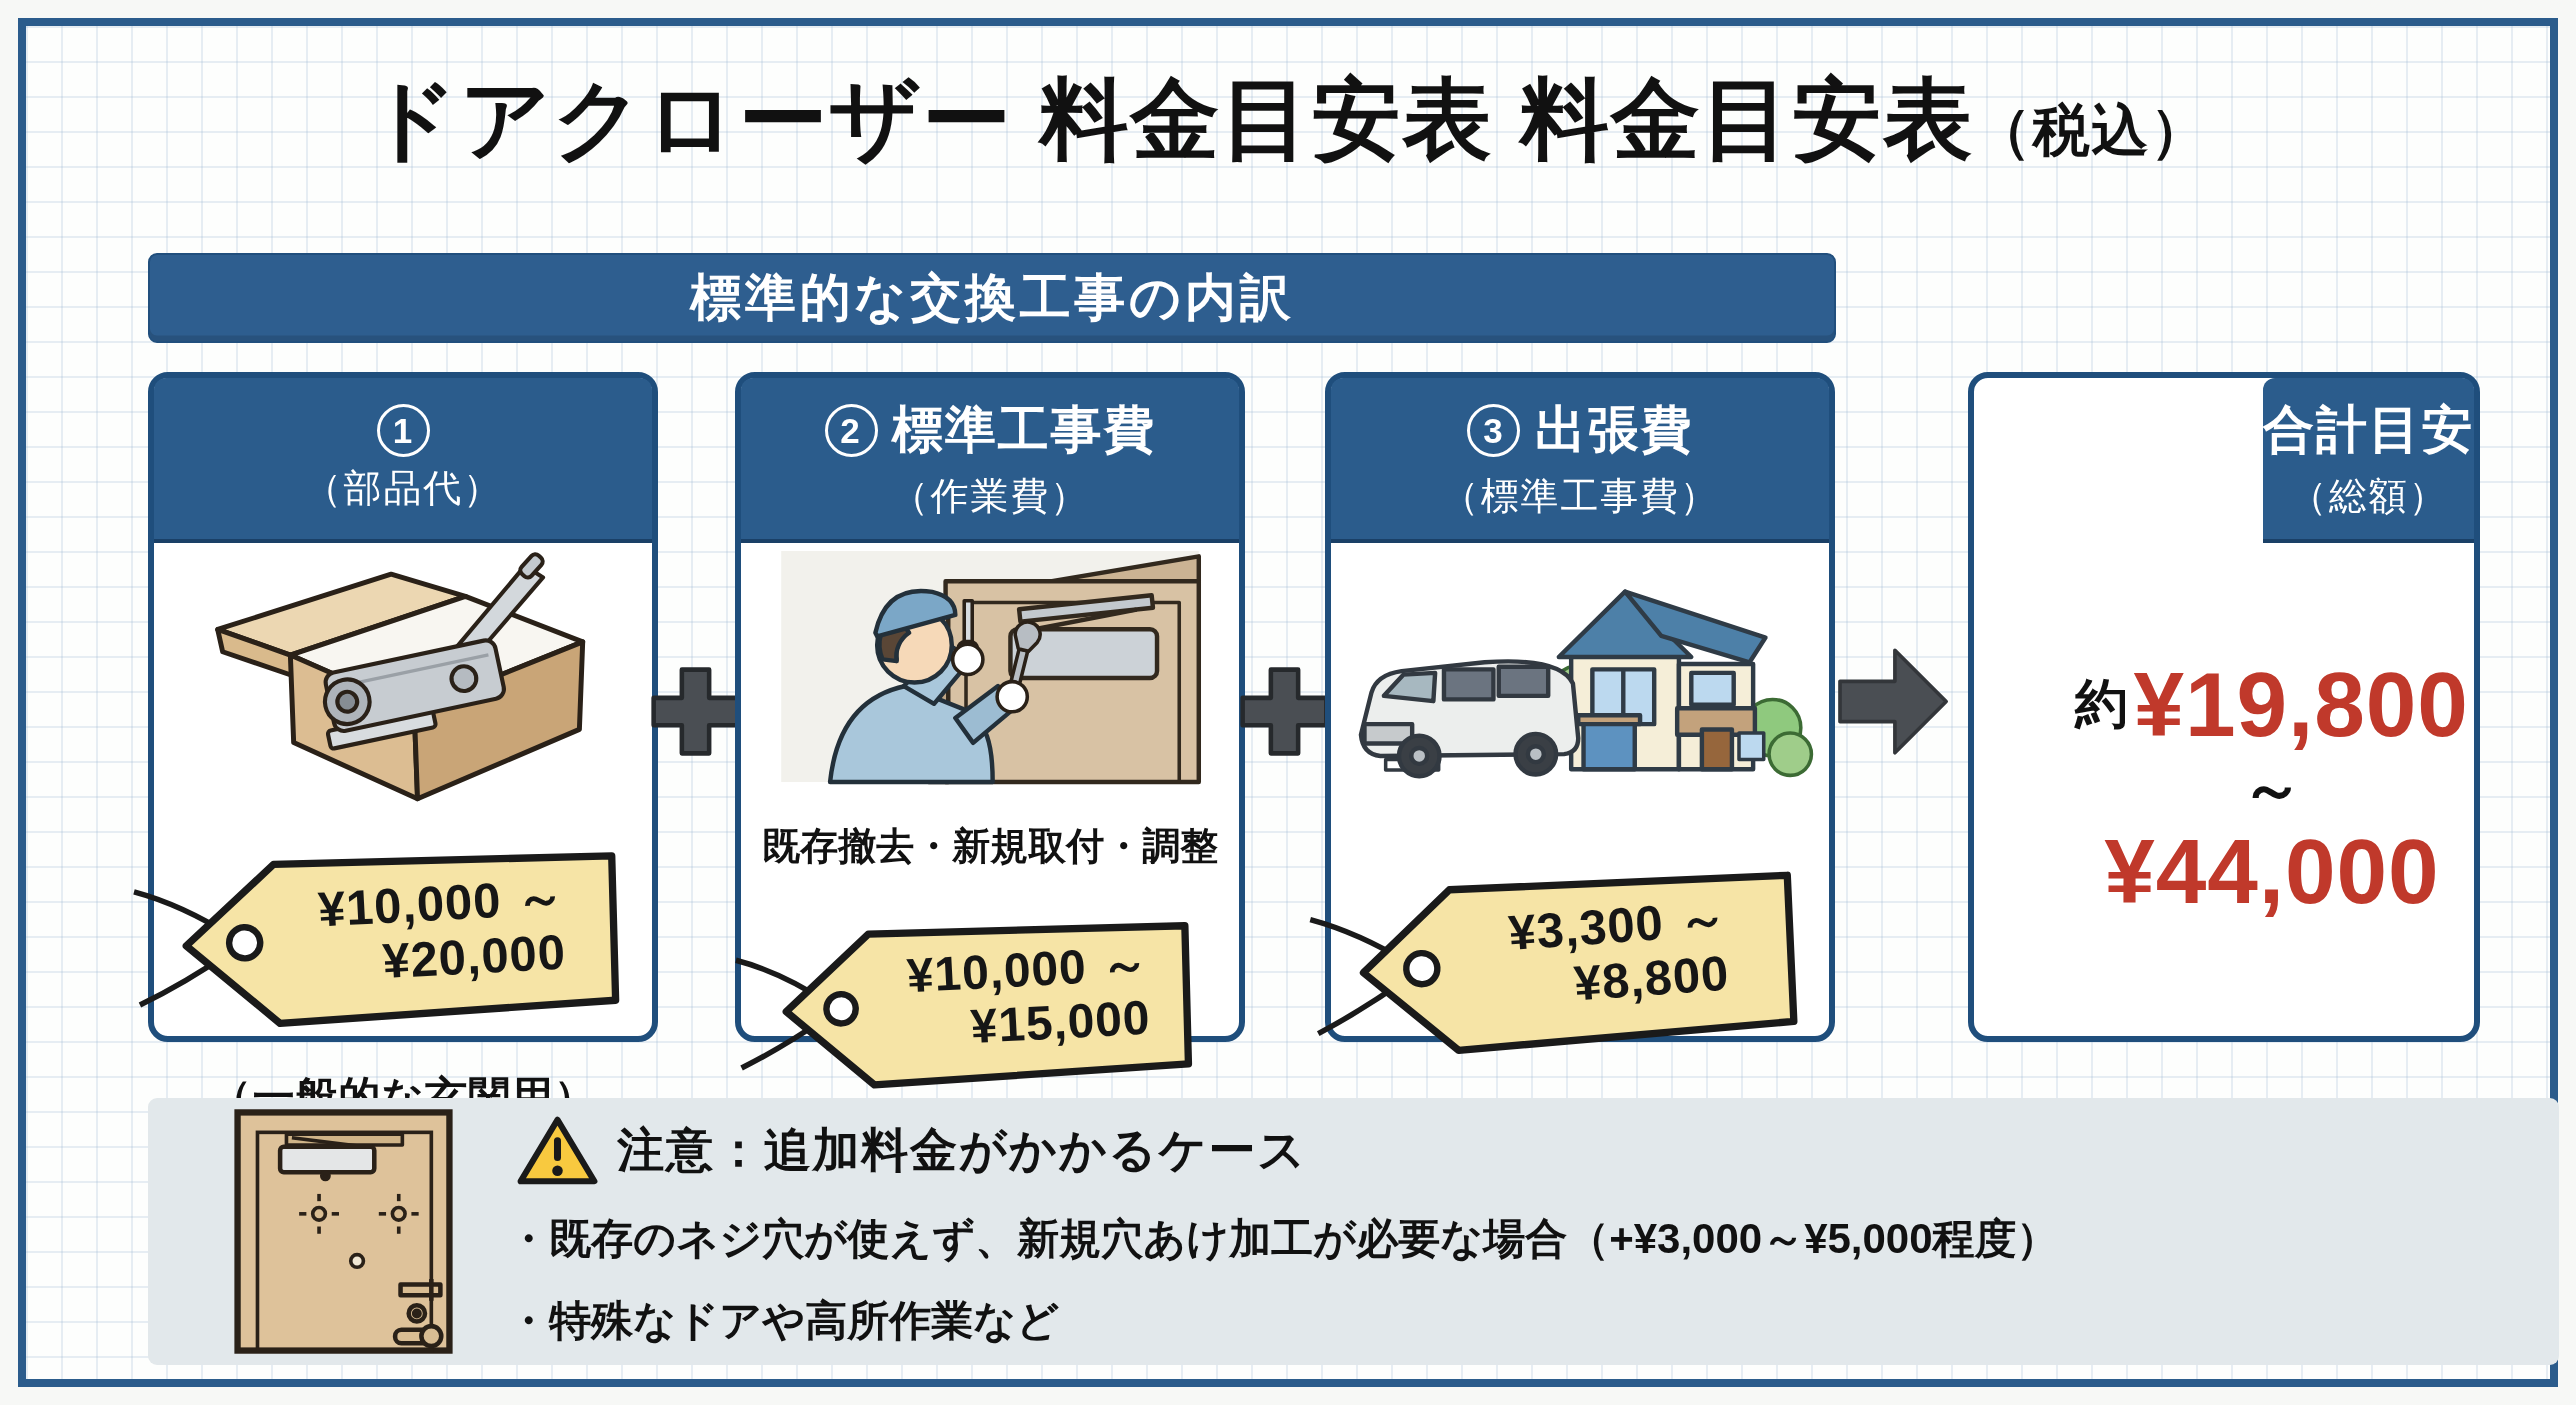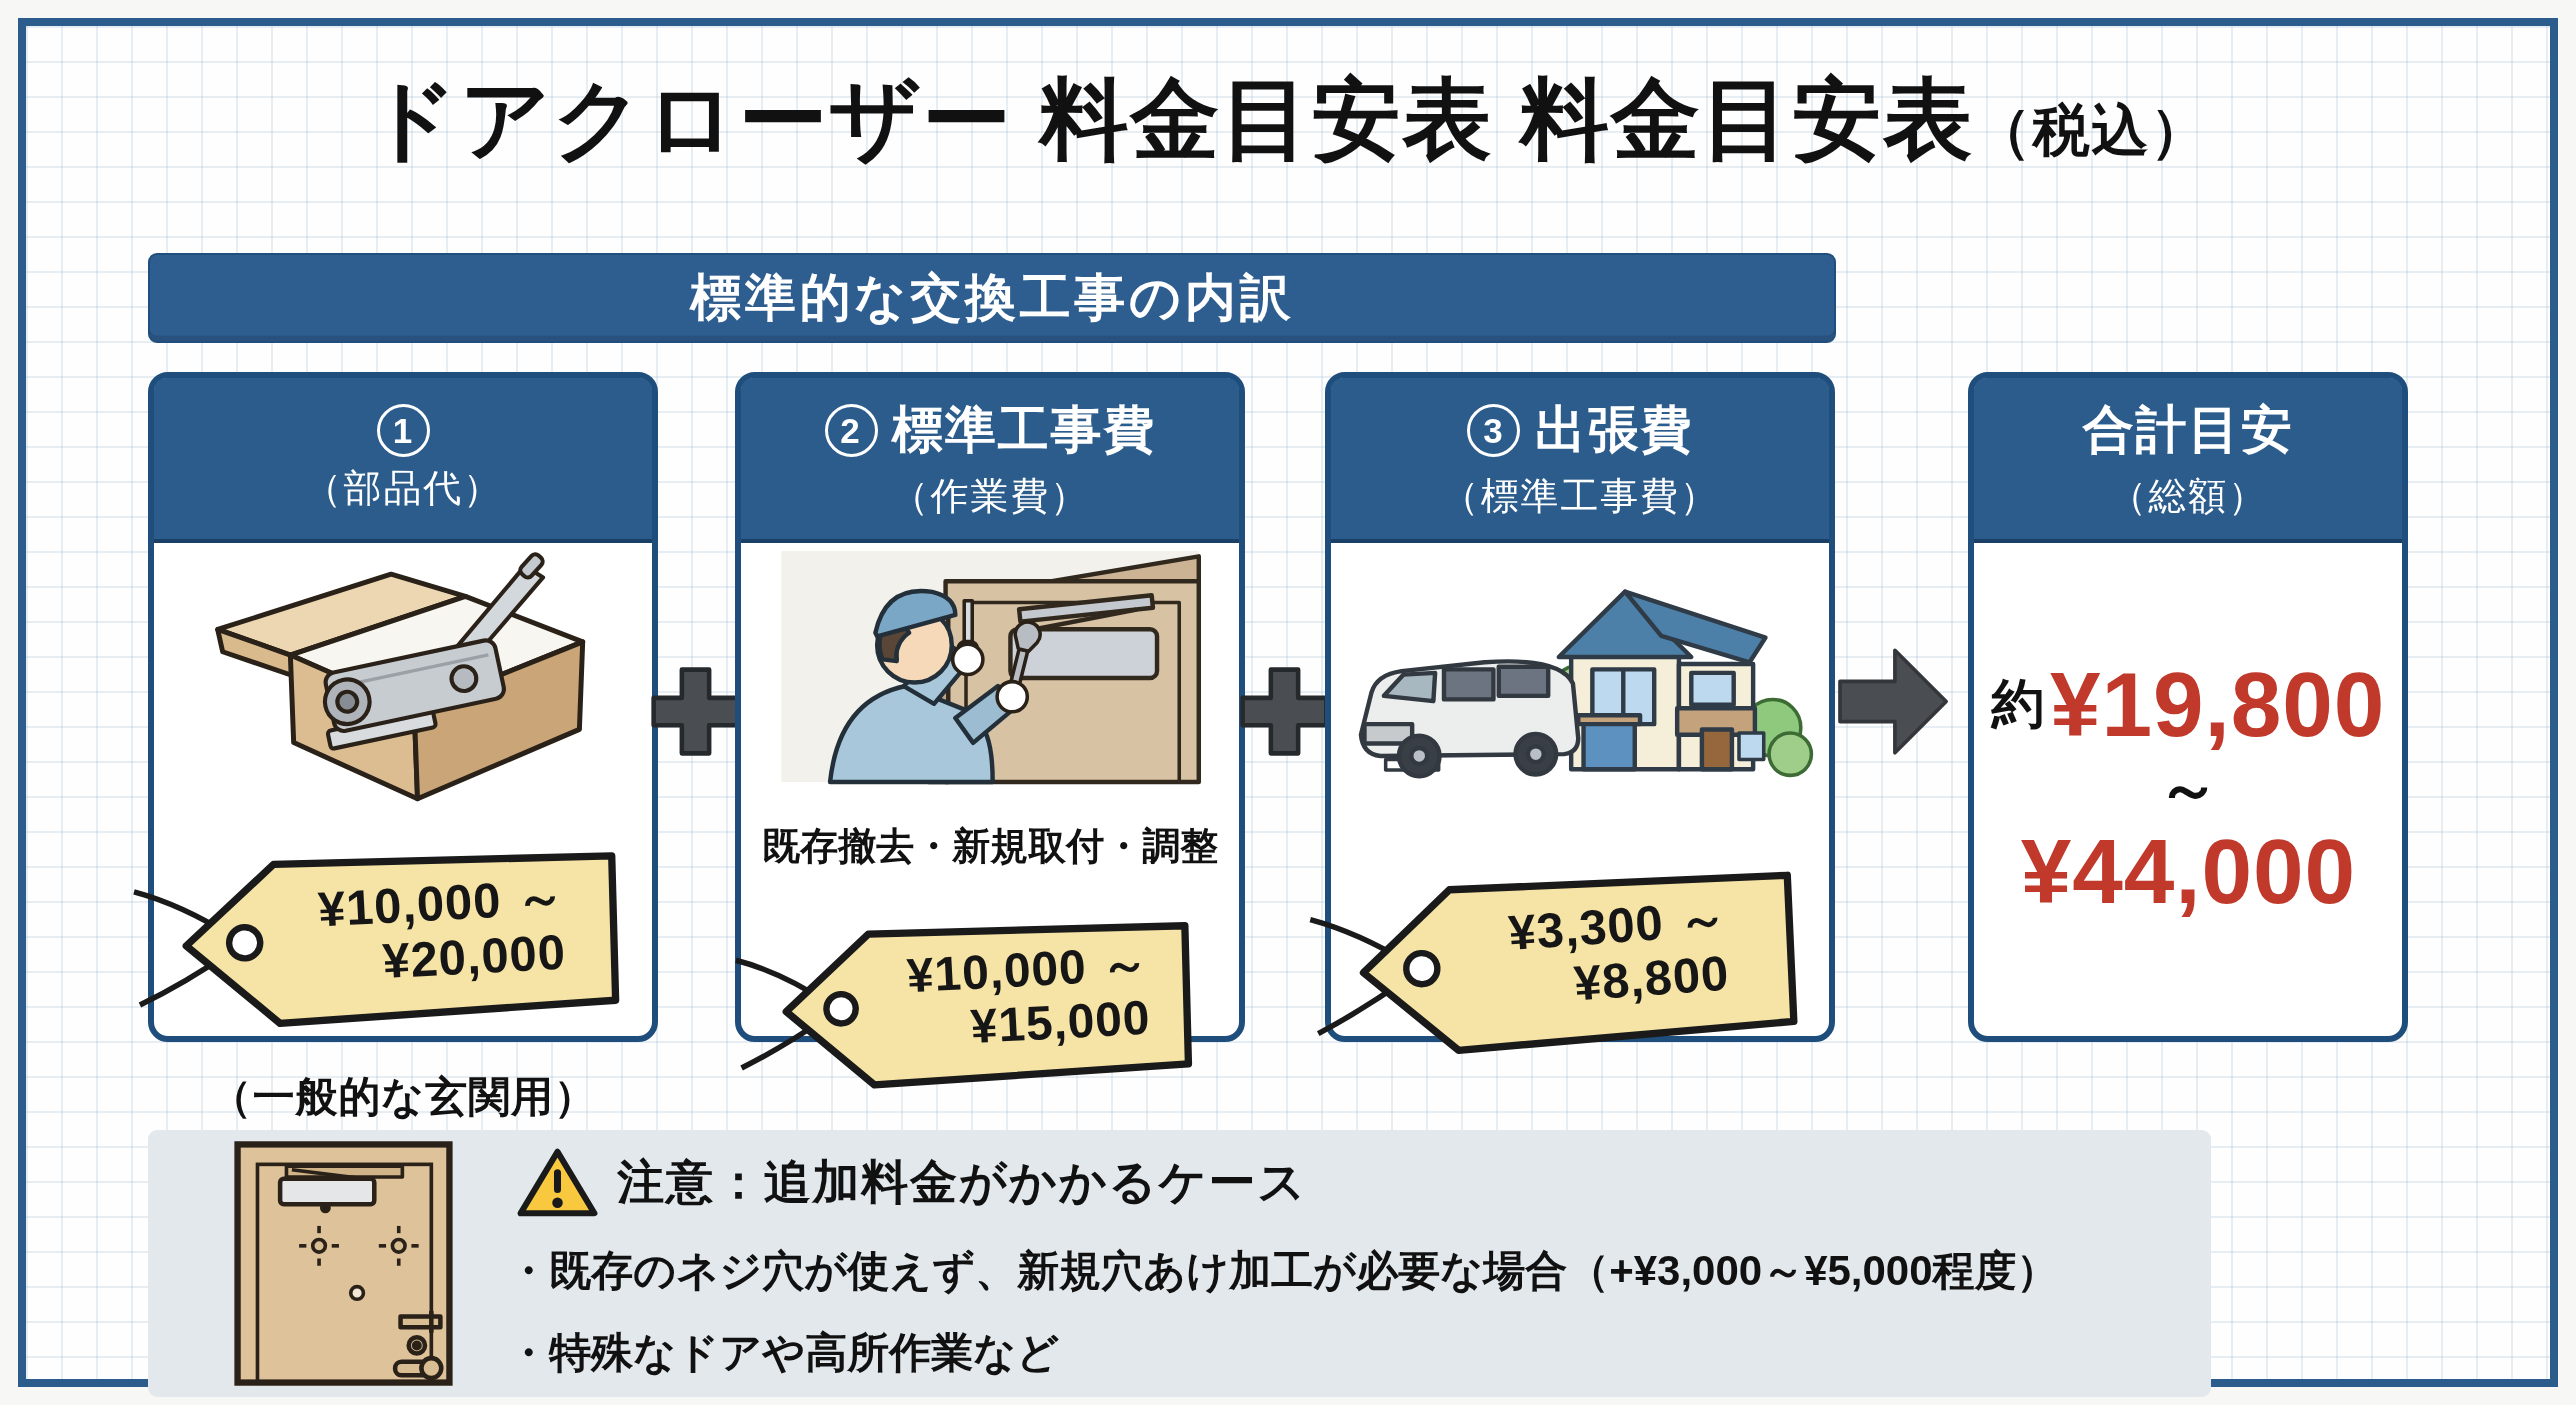--- a/index.html
+++ b/index.html
@@ -42,21 +42,21 @@
 
   
   .card {
     position:absolute; top:346px; height:670px;
     background:#fff; border:6.4px solid #1f4e7c; border-radius:20px;
     display:flex; flex-direction:column; overflow:visible;
   }
   .card-1 { left:122px;  width:510px; }
   .card-2 { left:709px;  width:510px; }
   .card-3 { left:1299px; width:510px; }
-  .card-4 { left:1942px; width:440px; }
+  .card-4 { left:1942px; width:512px;align-items:flex-end; }
   .card-header {
     flex:0 0 165px;
     background:#2b5c8c; border-radius:12px 12px 0 0;
     border-bottom:4.6px solid #1a4067;
     display:flex; flex-direction:column; align-items:center; justify-content:center;
     color:#fff; gap:5.5px;
   }
   .card-header .line1 {
     display:flex; align-items:center; gap:14.6px;
     font-size:51px; font-weight:900; letter-spacing:1.8px;
@@ -100,22 +100,22 @@
   .total-tilde { font-size:62px; font-weight:900; color:#111; line-height:0.9; }
 
   
   .op { position:absolute; }
   .plus-1 { left:624px;  top:640px; }
   .plus-2 { left:1213px; top:640px; }
   .arrow-op { left:1814px; top:615px; }
 
   
   .warning-box {
-    position:absolute; left:122px; top:1072px; width:2063px; height:267px;
-    background:#e2e8eb; border-radius:9.1px;margin-top:32px;
+    position:absolute; left:122px; top:1072px; width:2411px; height:267px;
+    background:#e2e8eb; border-radius:9.1px;
   }
   .door-illo { position:absolute; left:81px; top:9.1px; }
   .warning-content { position:absolute; left:359px; top:9.1px; right:27.4px; }
   .warning-heading-row { display:flex; align-items:center; gap:20px; margin:7.3px 0 12.8px 11px; }
   .warning-heading { font-size:47px; font-weight:900; color:#111; letter-spacing:1.8px; }
   .warning-bullet { font-size:42px; font-weight:900; color:#111; line-height:1.95; letter-spacing:0px; white-space:nowrap; }
 </style>
 </head>
 <body>
 

